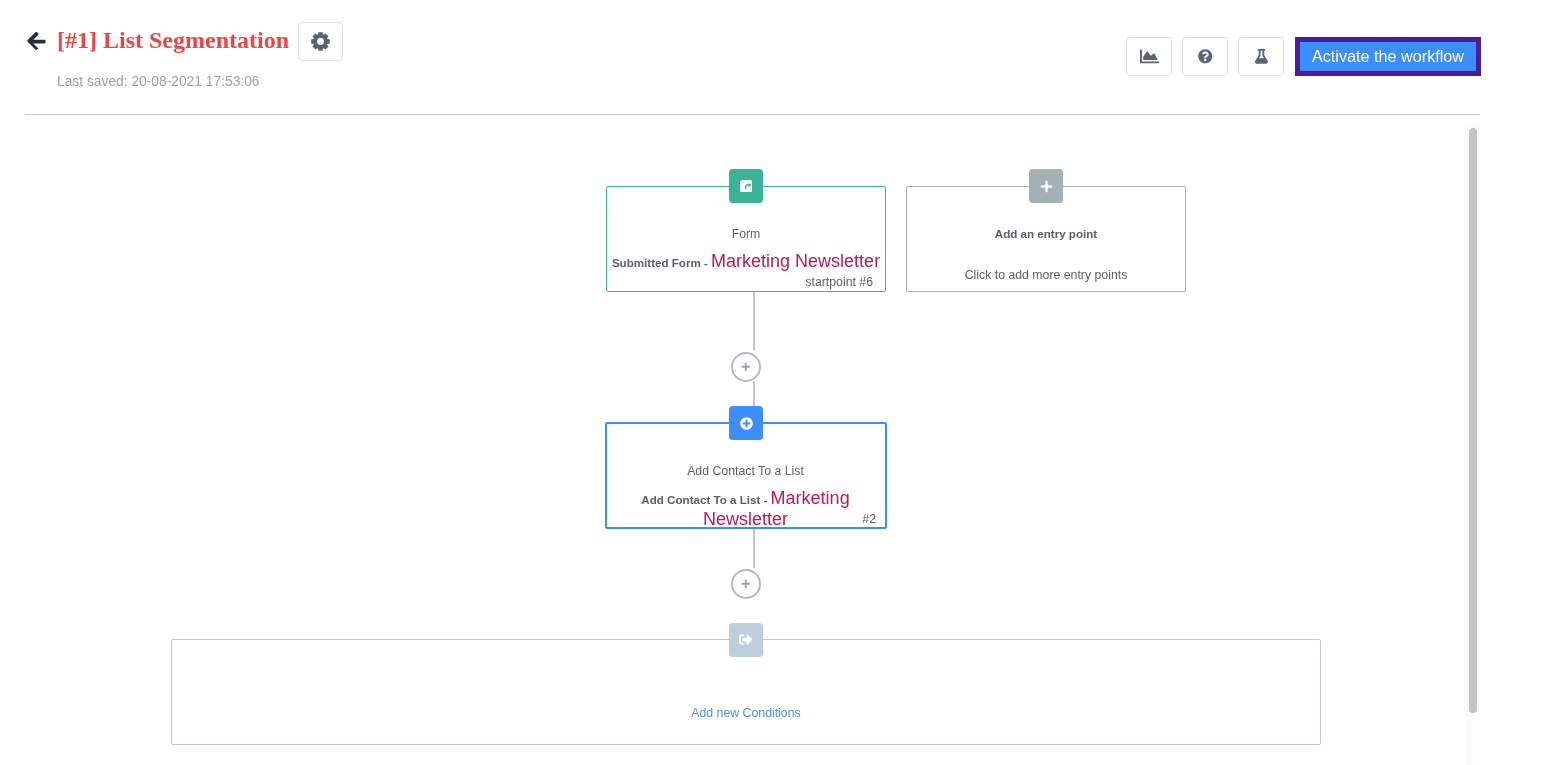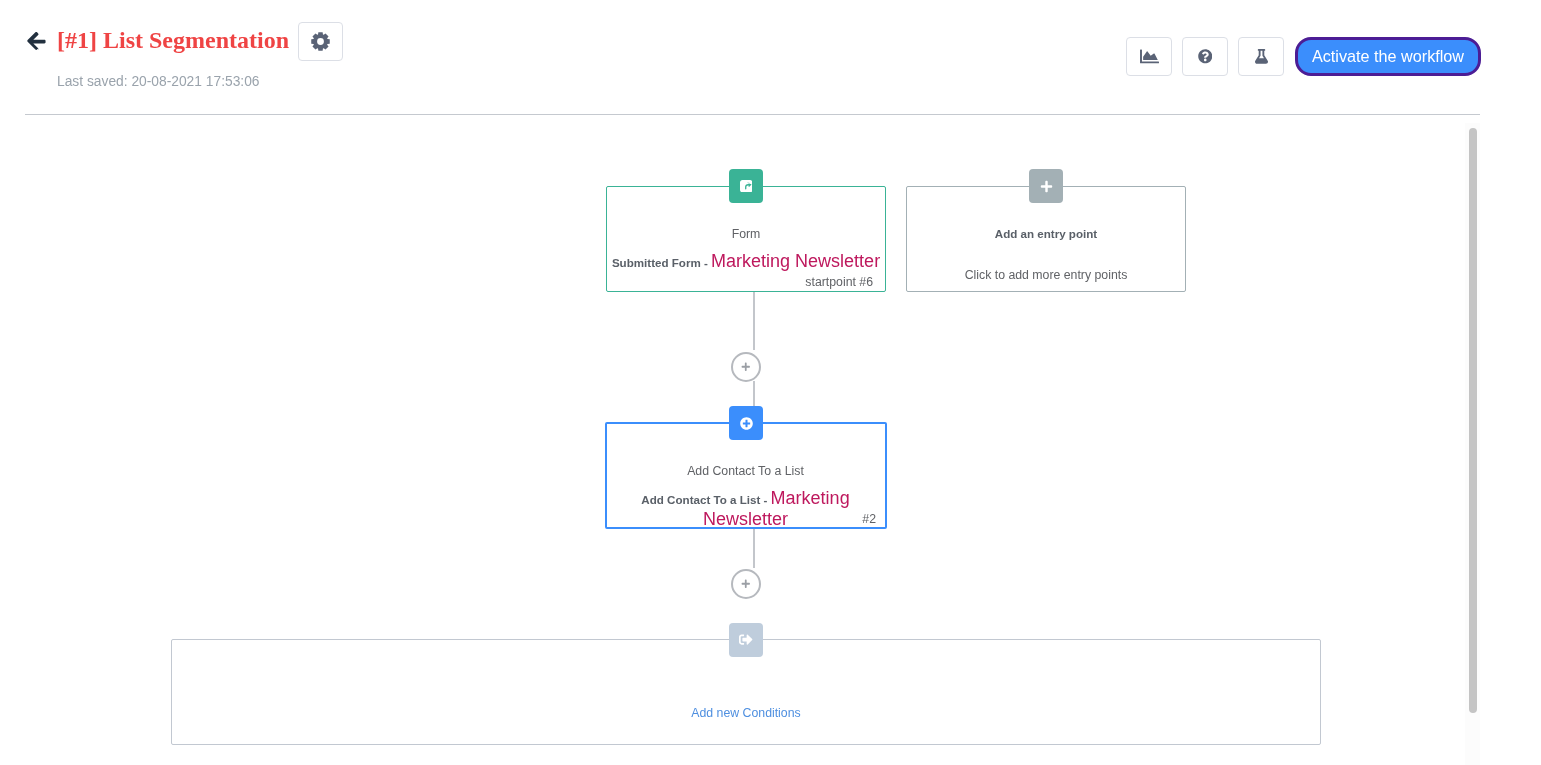--- a/index.html
+++ b/index.html
@@ -21,21 +21,21 @@
   .back-arrow svg { width:21px; height:21px; fill:#22303f; }
   .wf-title { font-family:"Liberation Serif", serif; font-weight:bold; font-size:24px; color:#ef4444; margin-left:8px; letter-spacing:0px; white-space:nowrap; line-height:1; position:relative; top:-1px; }
   .gear-btn { width:45px; height:39px; margin-left:9px; position:relative; top:1px; border:1px solid #dcdfe6; border-radius:4px; background:#fff; display:flex; align-items:center; justify-content:center; cursor:pointer; }
   .gear-btn svg { width:19px; height:19px; fill:#5a6376; }
   .last-saved { position:absolute; left:57px; top:74px; font-size:13.8px; color:#9aa3ac; }
   .hdr-divider { position:absolute; left:25px; top:114px; width:1455px; height:1px; background:#c5c9cf; z-index:20; }
 
   .hdr-right { position:absolute; left:1126px; top:37px; display:flex; align-items:center; gap:10px; }
   .icon-btn { width:46px; height:39px; border:1px solid #dcdfe6; border-radius:4px; background:#fff; display:flex; align-items:center; justify-content:center; cursor:pointer; }
   .icon-btn svg { fill:#5a6376; }
-  .activate-btn { height:39px; width:186px; padding:0; margin-left:11px; position:relative; left:-10px; background:#3b8efc; border:3px solid #4c1d95; border-radius:16px; color:#fff; font-size:16.2px; font-weight:normal; display:flex; align-items:center; justify-content:center; cursor:pointer; white-space:nowrap; }
+  .activate-btn { height:39px; width:186px; padding:0; margin-left:11px; position:relative; left:-10px; background:#3b8efc; border:5px solid #4c1d95; border-radius:0; color:#fff; font-size:16.2px; font-weight:normal; display:flex; align-items:center; justify-content:center; cursor:pointer; white-space:nowrap; }
 
   
   .canvas { position:absolute; left:0; top:114px; width:1541px; height:651px; background:#fff;border-radius:22px; }
   .node-box { position:absolute; border:1px solid #c0c4cc; border-radius:2px; background:#fff; }
   .node-badge { position:absolute; width:34px; height:34px; border-radius:4px; display:flex; align-items:center; justify-content:center; z-index:3; }
   .node-badge svg { width:13px; height:13px; fill:#fff; }
   .node-line { position:absolute; width:100%; text-align:center; font-size:12.3px; color:#606266; }
   .node-line-bold { position:absolute; width:100%; text-align:center; font-size:11.6px; color:#5a6068; font-weight:bold; }
   .node-line-bold a { font-size:18px; color:#be185d; font-weight:normal; text-decoration:none; }
   .node-idx { position:absolute; font-size:12.3px; color:#606266; padding-right:13px; }

